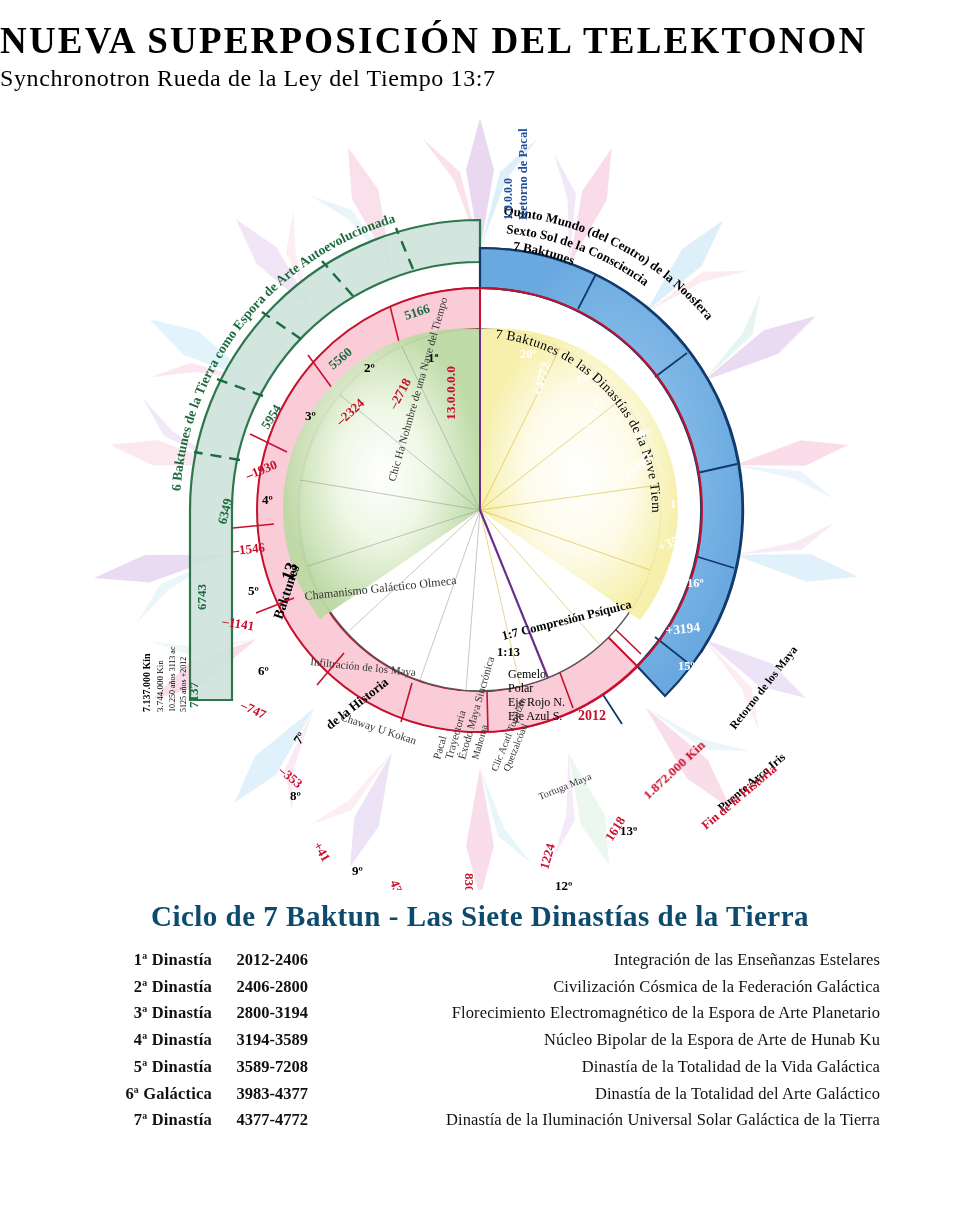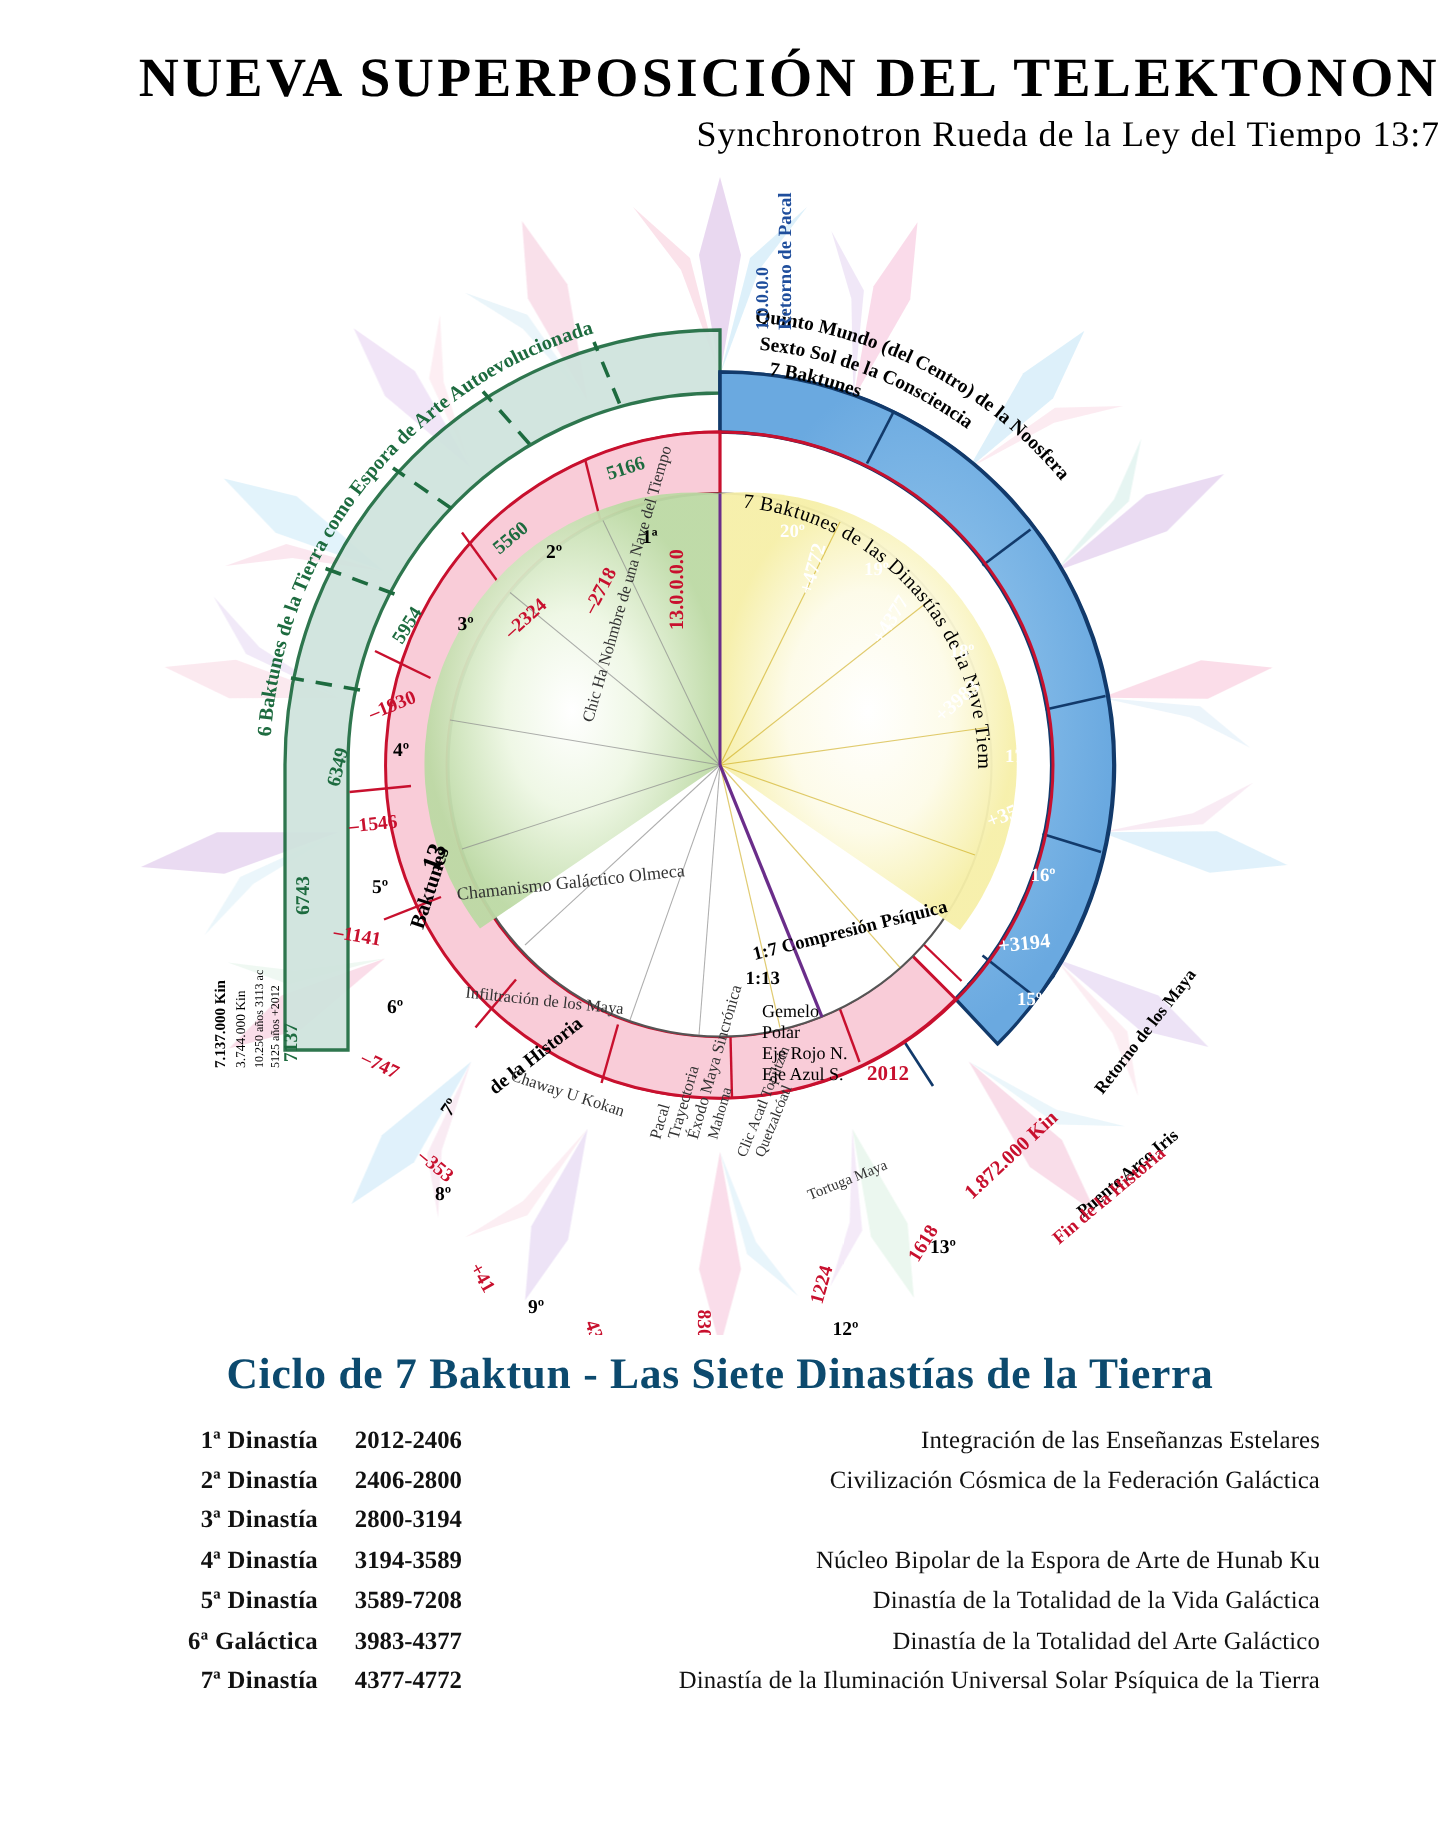--- a/index.html
+++ b/index.html
@@ -11,22 +11,22 @@
     width: 960px;
     height: 1221px;
     position: relative;
     font-family: "Liberation Serif", serif;
     color: #111111;
     overflow: hidden;
   }
   
   #header {
     position: absolute;
-    top: 16px; left: 0; right: 0;
-    text-align: right;
+    top: 4px; left: 0; right: 0;
+    text-align: left;
     padding-top: 18px;
   }
   #main-title {
     font-family: "Liberation Serif", serif;
     font-size: 37px;
     font-weight: bold;
     letter-spacing: 2.2px;
     line-height: 1.05;
     color: #000;
   }
@@ -436,35 +436,36 @@
       <span class="lg-desc">Integración de las Enseñanzas Estelares</span>
     </div>
     <div class="legend-row">
       <span class="lg-dyn">2ª Dinastía</span>
       <span class="lg-years">2406-2800</span>
       <span class="lg-desc">Civilización Cósmica de la Federación Galáctica</span>
     </div>
     <div class="legend-row">
       <span class="lg-dyn">3ª Dinastía</span>
       <span class="lg-years">2800-3194</span>
+      <span class="lg-desc">Florecimiento Electromagnético de la Espora de Arte Planetario</span>
     </div>
     <div class="legend-row">
       <span class="lg-dyn">4ª Dinastía</span>
       <span class="lg-years">3194-3589</span>
       <span class="lg-desc">Núcleo Bipolar de la Espora de Arte de Hunab Ku</span>
     </div>
     <div class="legend-row">
       <span class="lg-dyn">5ª Dinastía</span>
       <span class="lg-years">3589-7208</span>
       <span class="lg-desc">Dinastía de la Totalidad de la Vida Galáctica</span>
     </div>
     <div class="legend-row">
       <span class="lg-dyn">6ª Galáctica</span>
       <span class="lg-years">3983-4377</span>
       <span class="lg-desc">Dinastía de la Totalidad del Arte Galáctico</span>
     </div>
     <div class="legend-row">
       <span class="lg-dyn">7ª Dinastía</span>
       <span class="lg-years">4377-4772</span>
-      <span class="lg-desc">Dinastía de la Iluminación Universal Solar Psíquica de la Tierra</span>
+      <span class="lg-desc">Dinastía de la Iluminación Universal Solar Galáctica de la Tierra</span>
     </div>
   </div>
 </div>
 
 </body></html>

